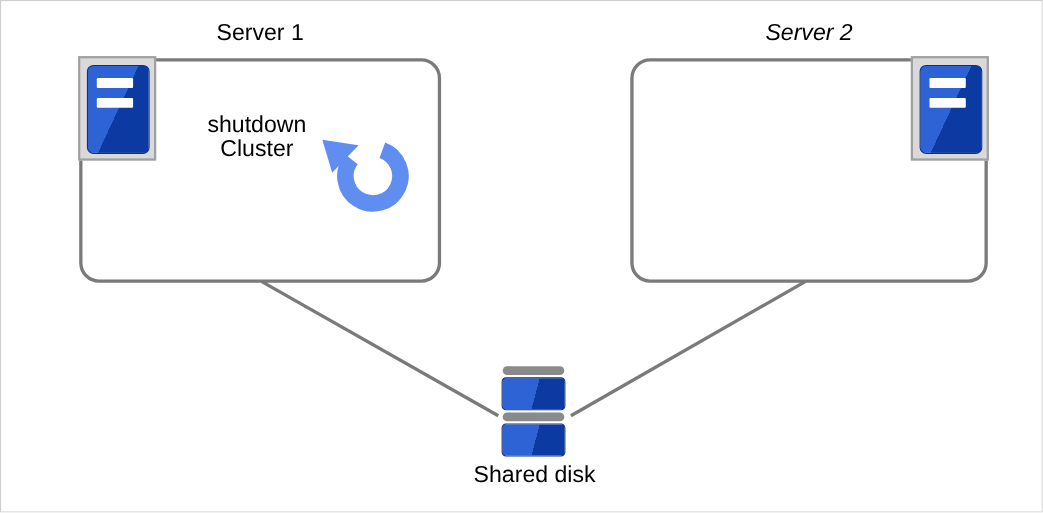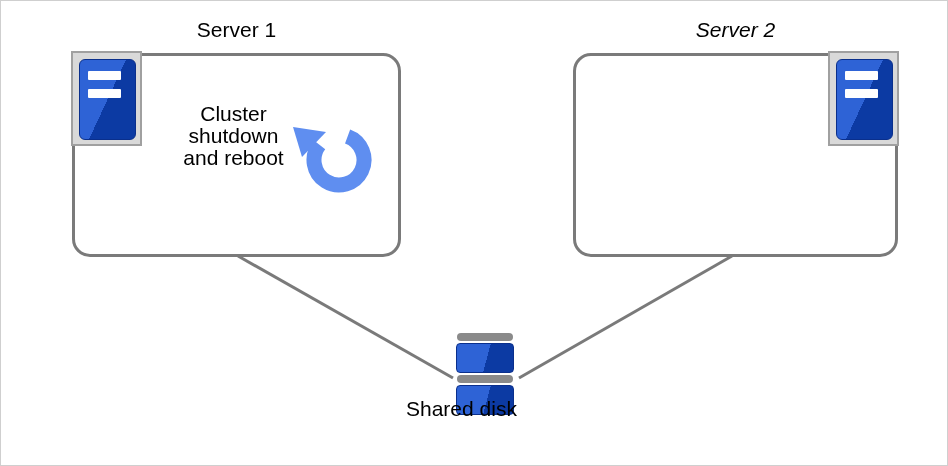--- a/index.html
+++ b/index.html
@@ -76,22 +76,22 @@
     background:var(--disk-bar,#8a8a8a); border-radius:4px;
   }
   .disk-platter {
     width:58px; height:30px; margin-bottom:2px;
     box-sizing:border-box;
     background:linear-gradient(105deg, var(--blue-light,#2e63d6) 53%, var(--blue-dark,#0c3aa3) 53%);
     border:1px solid var(--blue-edge,#0a2f8c);
     border-radius:4px;
   }
   .disk-label {
-    position:absolute; left:405px; top:396px; width:160px;
-    font-size:21px; text-align:left; z-index:2;
+    position:absolute; left:405px; top:419px; width:160px;
+    font-size:21px; text-align:center; z-index:2;
   }
 </style>
 </head>
 <body>
 
 <div class="canvas">
 
   <svg class="connectors" viewBox="0 0 948 466">
     <line x1="237" y1="255" x2="452" y2="377"></line>
     <line x1="731" y1="255" x2="518" y2="377"></line>
@@ -111,23 +111,22 @@
   </div>
 
   <div class="srv-icon icon2">
     <div class="srv-body">
       <div class="srv-slot s1"></div>
       <div class="srv-slot s2"></div>
     </div>
   </div>
 
   <div class="annotation">
+    <div>shutdown</div>
     <div>Cluster</div>
-    <div>shutdown</div>
-    <div>and reboot</div>
   </div>
 
   <svg class="refresh" viewBox="0 0 92 76">
     <path class="stroke" d="M 59.6 19.5 A 25 25 0 1 1 31.3 27.6"></path>
     <polygon class="head" points="5,10 38,15 14,40"></polygon>
   </svg>
 
   <div class="disk">
     <div class="disk-bar"></div>
     <div class="disk-platter"></div>

